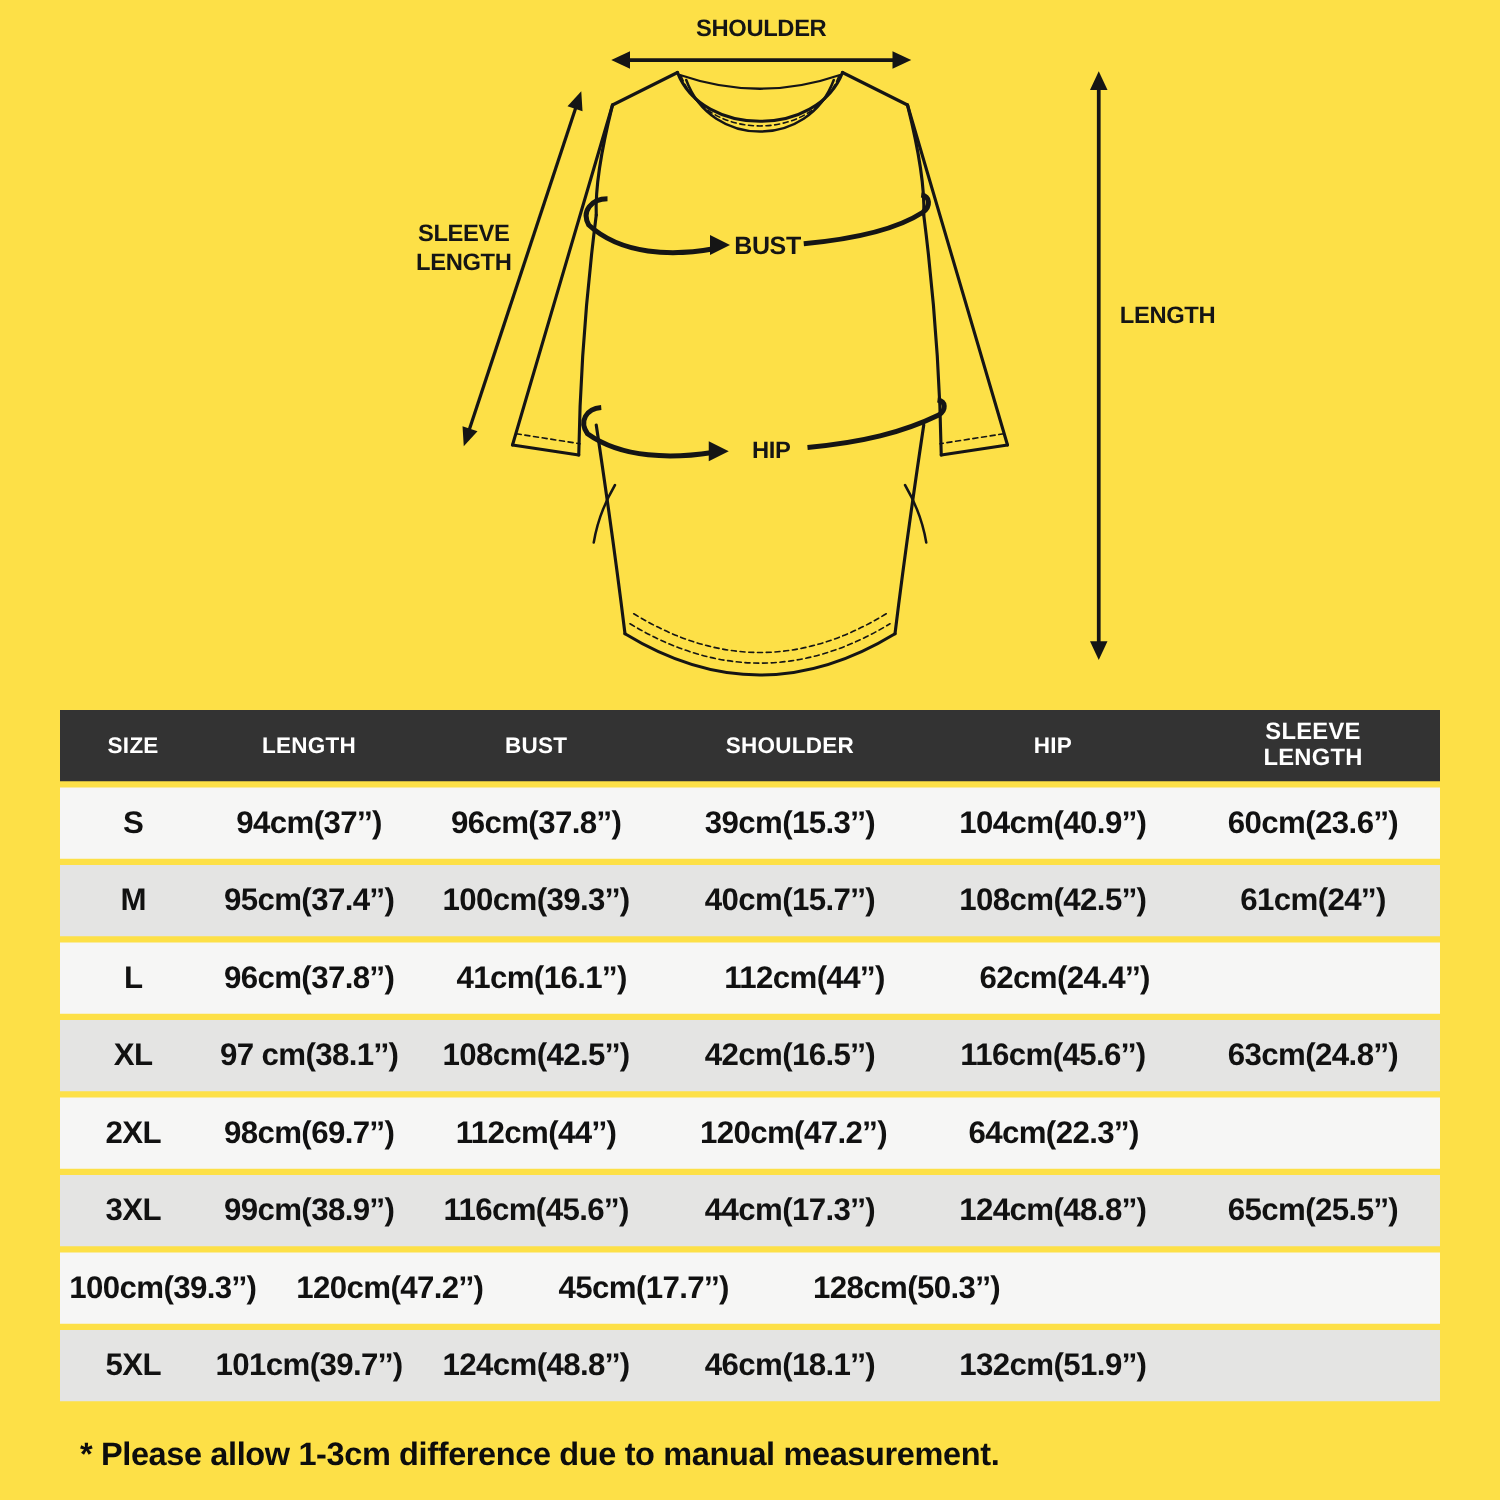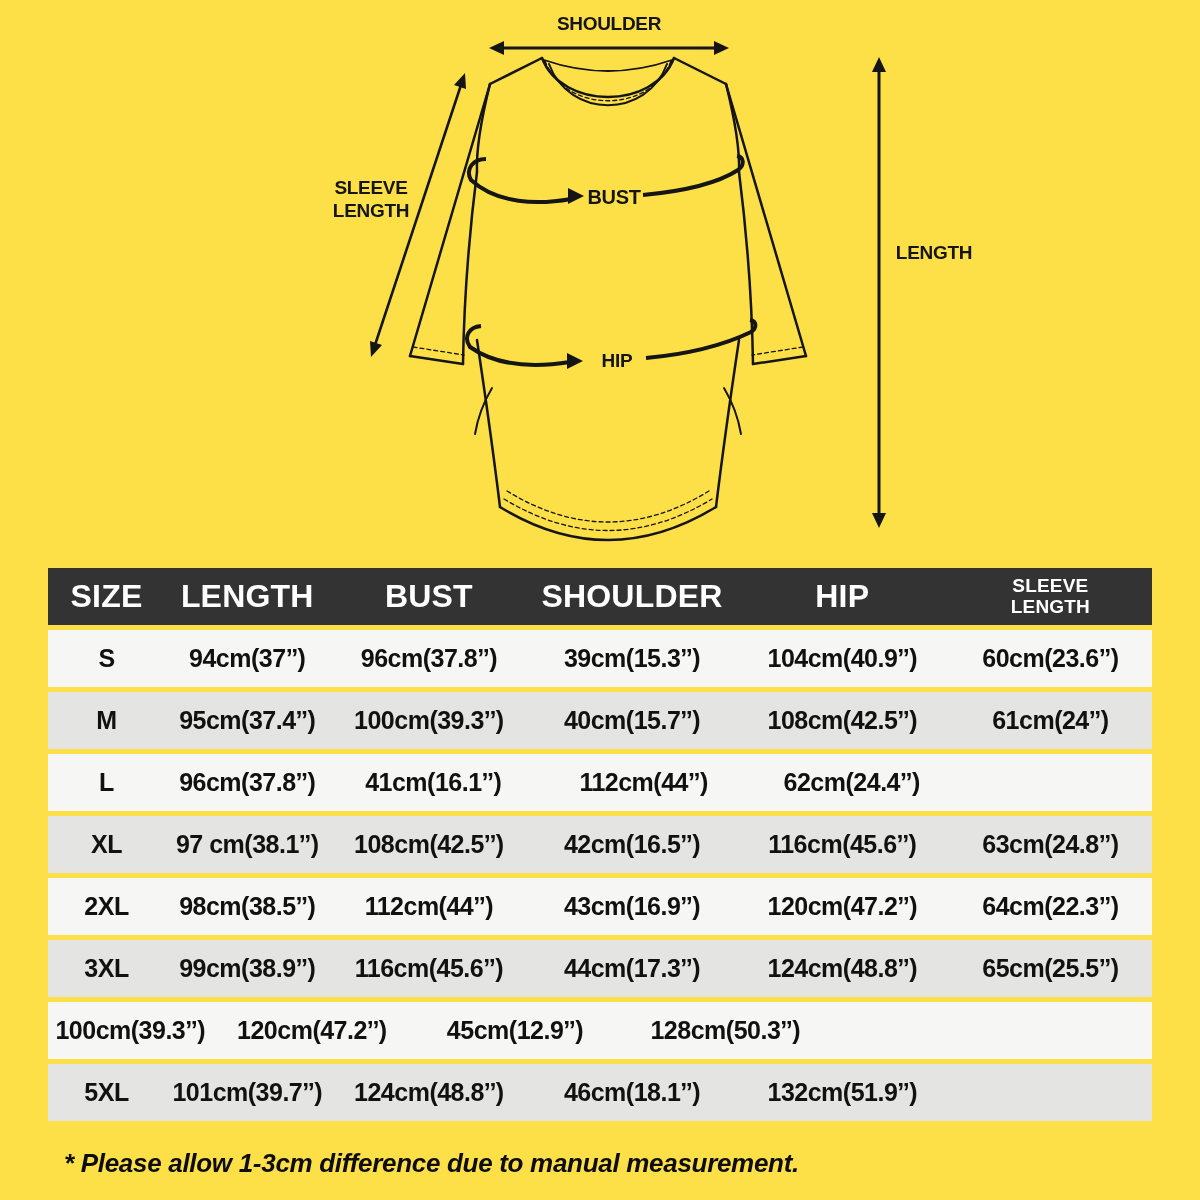--- a/index.html
+++ b/index.html
@@ -35,29 +35,29 @@
     display:flex;height:57px;margin-bottom:5px;
     background:var(--header-bg);color:var(--header-text);
   }
   .trow{display:flex;height:57px;margin-bottom:5px;}
   .tbody .trow:nth-child(odd){background:var(--row-light);}
   .tbody .trow:nth-child(even){background:var(--row-dark);}
   .cell{
     display:flex;align-items:center;justify-content:center;
     font-size:25px;letter-spacing:-0.5px;text-align:center;
   }
-  .thead .cell{font-size:32px;letter-spacing:0.2px;}
+  .thead .cell{font-size:18px;letter-spacing:0.2px;}
   .thead .c5{font-size:19px;line-height:1.1;white-space:pre-line;}
   .c0{width:10.6%;}.c1{width:14.9%;}.c2{width:18.0%;}
   .c3{width:18.8%;}.c4{width:19.3%;}.c5{width:18.4%;}
 
   
   .note{
     position:absolute;left:64px;top:1148px;
-    font-size:26px;letter-spacing:-0.3px;color:#0d0d0d;font-style:italic;
+    font-size:26px;letter-spacing:-0.3px;color:#0d0d0d;
   }
 </style>
 </head>
 <body>
 
 <div class="canvas">
 
   <div class="diagram">
     <svg width="1200" height="568" viewBox="0 0 1200 568">
 
@@ -175,38 +175,37 @@
       <div class="trow">
         <div class="cell c0">XL</div>
         <div class="cell c1">97 cm(38.1’’)</div>
         <div class="cell c2">108cm(42.5’’)</div>
         <div class="cell c3">42cm(16.5’’)</div>
         <div class="cell c4">116cm(45.6’’)</div>
         <div class="cell c5">63cm(24.8’’)</div>
       </div>
       <div class="trow">
         <div class="cell c0">2XL</div>
-        <div class="cell c1">98cm(38.5’’)</div>
+        <div class="cell c1">98cm(69.7’’)</div>
         <div class="cell c2">112cm(44’’)</div>
-        <div class="cell c3">43cm(16.9’’)</div>
         <div class="cell c4">120cm(47.2’’)</div>
         <div class="cell c5">64cm(22.3’’)</div>
       </div>
       <div class="trow">
         <div class="cell c0">3XL</div>
         <div class="cell c1">99cm(38.9’’)</div>
         <div class="cell c2">116cm(45.6’’)</div>
         <div class="cell c3">44cm(17.3’’)</div>
         <div class="cell c4">124cm(48.8’’)</div>
         <div class="cell c5">65cm(25.5’’)</div>
       </div>
       <div class="trow">
         <div class="cell c1">100cm(39.3’’)</div>
         <div class="cell c2">120cm(47.2’’)</div>
-        <div class="cell c3">45cm(12.9’’)</div>
+        <div class="cell c3">45cm(17.7’’)</div>
         <div class="cell c4">128cm(50.3’’)</div>
       </div>
       <div class="trow">
         <div class="cell c0">5XL</div>
         <div class="cell c1">101cm(39.7’’)</div>
         <div class="cell c2">124cm(48.8’’)</div>
         <div class="cell c3">46cm(18.1’’)</div>
         <div class="cell c4">132cm(51.9’’)</div>
       </div>
     </div>

